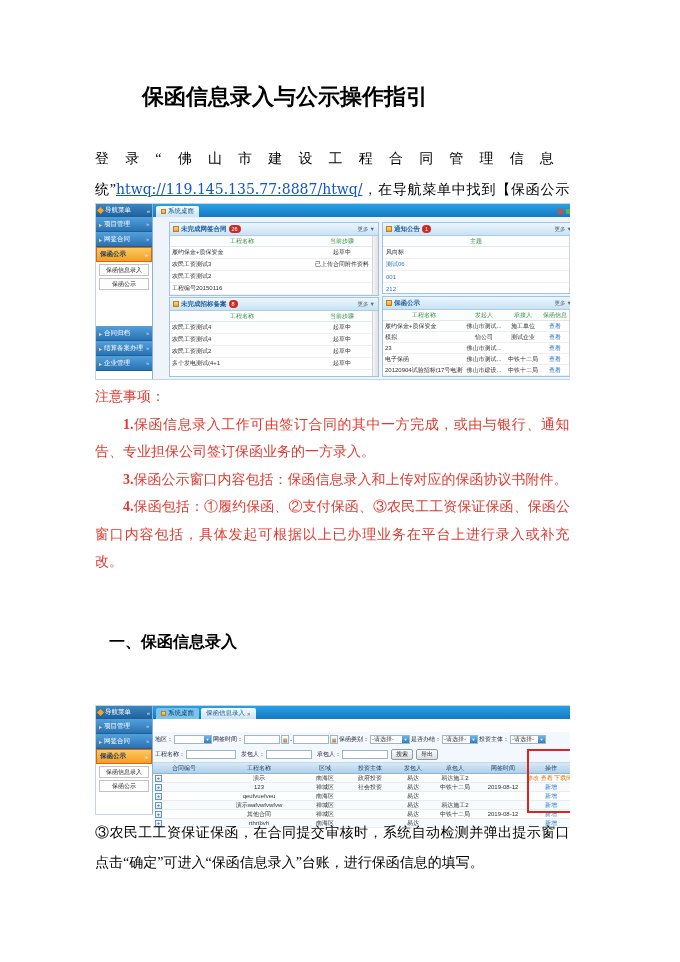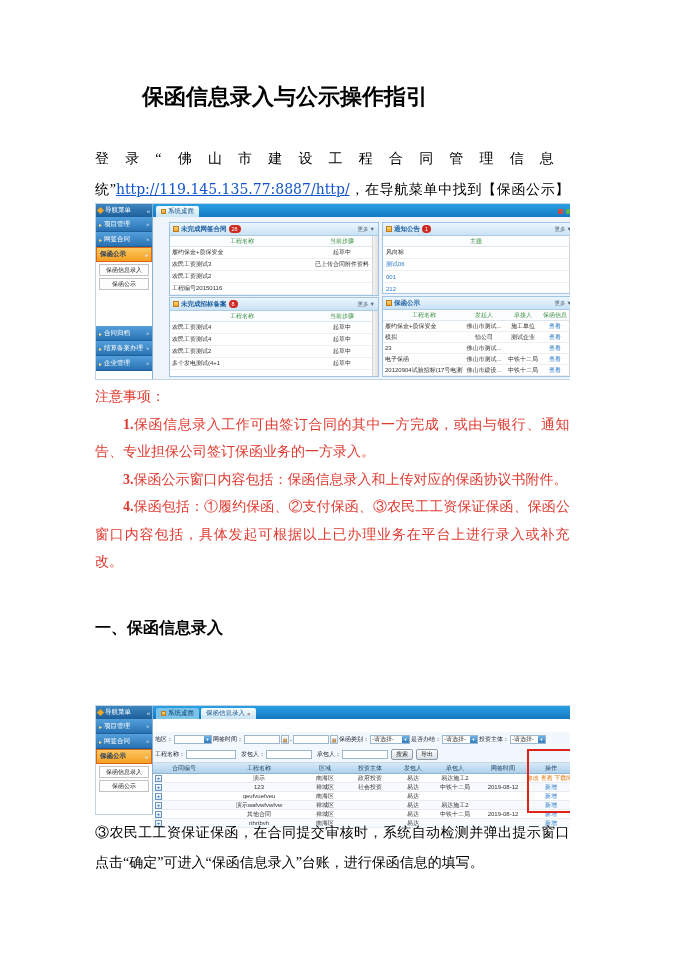--- a/index.html
+++ b/index.html
@@ -6,21 +6,21 @@
   .page{position:relative;width:570px;height:962px;background:#fff;overflow:hidden;
         font-family:"Liberation Serif",serif;color:#000;}
   .doc-title{position:absolute;top:82px;left:0;width:100%;margin:0;text-align:center;
              font-size:22px;font-weight:bold;font-family:"Liberation Sans",sans-serif;}
   .para{position:absolute;left:95px;width:489px;margin:0;font-size:14px;line-height:30px;text-align:justify;}
   .intro{top:144px;}
   .lnk{color:#1155cc;text-decoration:underline;font-family:"DejaVu Serif",serif;}
   .notes{position:absolute;left:95px;top:383px;width:489px;color:#e03a30;font-size:14px;line-height:27.5px;}
   .notes p{margin:0;text-align:justify;}
   .ni{text-indent:2em;}
-  .sec1{position:absolute;left:95px;top:618px;margin:0;font-size:16px;font-weight:bold;
+  .sec1{position:absolute;left:95px;top:618px;margin:14px;font-size:16px;font-weight:bold;
         font-family:"Liberation Sans",sans-serif;}
   .s1p{top:668px;}
   .outro{top:818px;}
 
   
   .shot{position:absolute;left:95px;width:481px;background:#eef4fa;border:1px solid #c2d5e6;
         font-family:"Liberation Sans",sans-serif;font-size:7px;color:#333;box-sizing:border-box;}
   .shot *{box-sizing:border-box;}
   .s1{top:203px;height:177px;}
   .s2{top:705px;height:110px;}
@@ -108,21 +108,21 @@
   .ops-blue{color:#2a78c8;}
   .redbox{position:absolute;left:431px;top:43px;width:47px;height:64px;border:2px solid #e0231a;z-index:5;}
 </style>
 </head>
 <body>
 
 <div class="page">
 
   <h1 class="doc-title">保函信息录入与公示操作指引</h1>
 
-  <p class="para intro"><span>登录“佛山市建设工程合同管理信息系统”</span><a class="lnk" href="#">http://119.145.135.77:8887/http/</a><span>，在导航菜单中找到【保函公示】菜单</span></p>
+  <p class="para intro"><span>登录“佛山市建设工程合同管理信息系统”</span><a class="lnk" href="#">htwq://119.145.135.77:8887/htwq/</a><span>，在导航菜单中找到【保函公示】菜单</span></p>
 
   <div class="shot s1">
     <div class="sb">
       <div class="sb-h">
         <span class="nav-ico"></span>
         <span>导航菜单</span>
         <span class="sb-arr">«</span>
       </div>
       <div class="sb-i">
         <span class="fold">▸</span>

